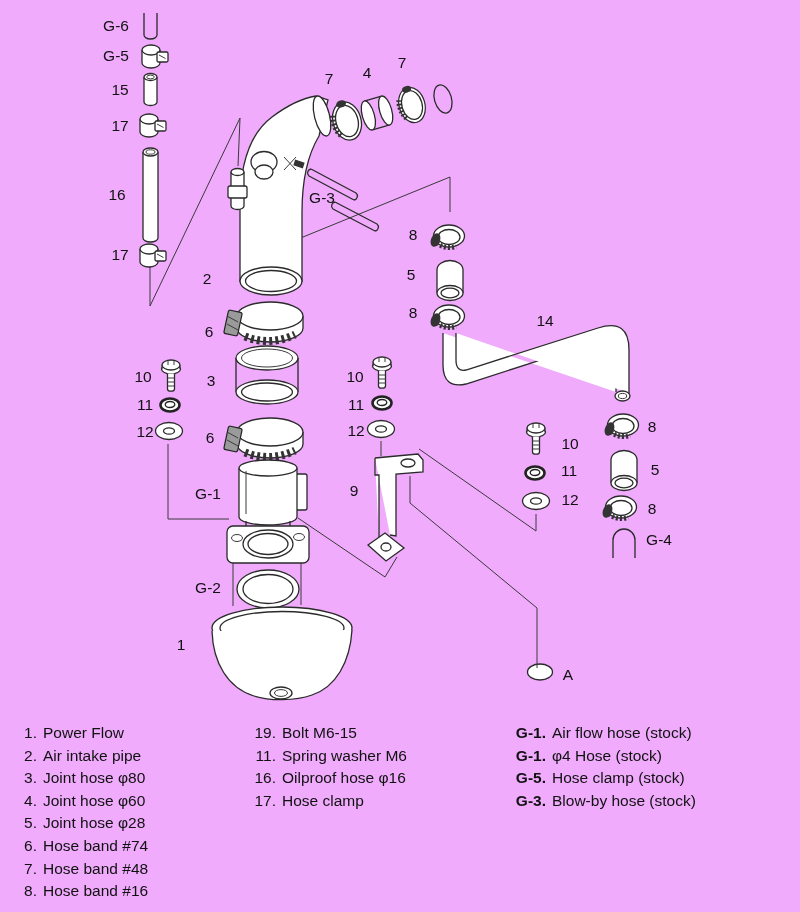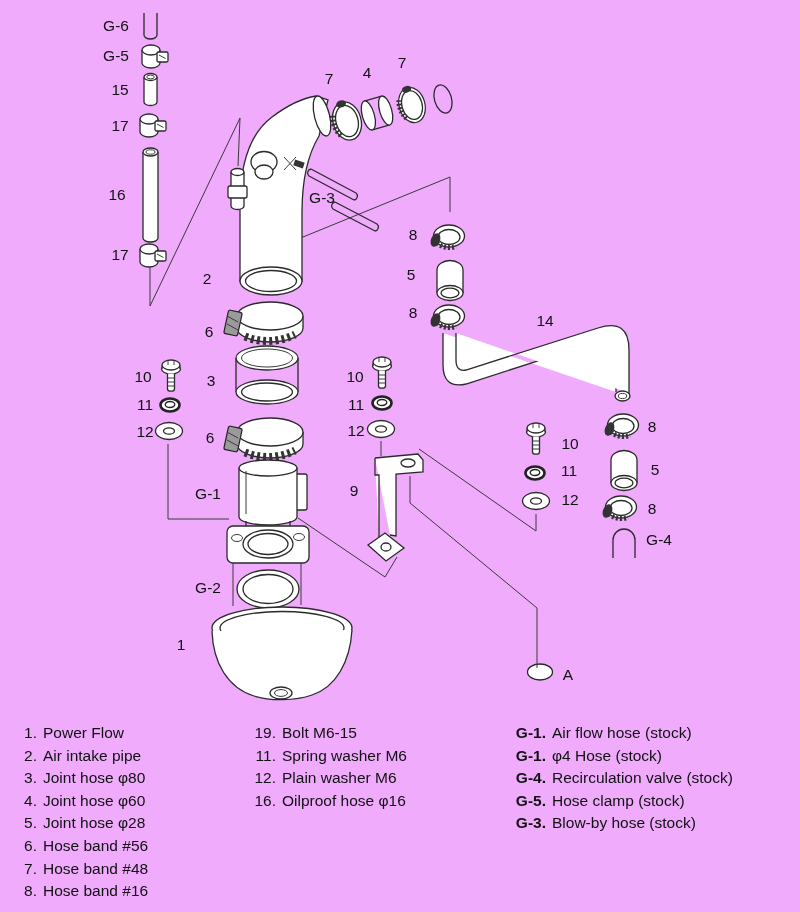--- a/index.html
+++ b/index.html
@@ -254,32 +254,31 @@
   </g>
 </svg>
 
 <div class="legend">
   <div class="lcol lcol1">
     <div class="lrow"><span class="ln1">1.</span><span>Power Flow</span></div>
     <div class="lrow"><span class="ln1">2.</span><span>Air intake pipe</span></div>
     <div class="lrow"><span class="ln1">3.</span><span>Joint hose φ80</span></div>
     <div class="lrow"><span class="ln1">4.</span><span>Joint hose φ60</span></div>
     <div class="lrow"><span class="ln1">5.</span><span>Joint hose φ28</span></div>
-    <div class="lrow"><span class="ln1">6.</span><span>Hose band #56</span></div>
+    <div class="lrow"><span class="ln1">6.</span><span>Hose band #74</span></div>
     <div class="lrow"><span class="ln1">7.</span><span>Hose band #48</span></div>
     <div class="lrow"><span class="ln1">8.</span><span>Hose band #16</span></div>
   </div>
   <div class="lcol lcol2">
     <div class="lrow"><span class="ln2">19.</span><span>Bolt M6-15</span></div>
     <div class="lrow"><span class="ln2">11.</span><span>Spring washer M6</span></div>
-    <div class="lrow"><span class="ln2">12.</span><span>Plain washer M6</span></div>
     <div class="lrow"><span class="ln2">16.</span><span>Oilproof hose φ16</span></div>
+    <div class="lrow"><span class="ln2">17.</span><span>Hose clamp</span></div>
   </div>
   <div class="lcol lcol3">
     <div class="lrow"><span class="ln3">G-1.</span><span>Air flow hose (stock)</span></div>
     <div class="lrow"><span class="ln3">G-1.</span><span>φ4 Hose (stock)</span></div>
-    <div class="lrow"><span class="ln3">G-4.</span><span>Recirculation valve (stock)</span></div>
     <div class="lrow"><span class="ln3">G-5.</span><span>Hose clamp (stock)</span></div>
     <div class="lrow"><span class="ln3">G-3.</span><span>Blow-by hose (stock)</span></div>
   </div>
 </div>
 
 </div>
 
 </body></html>

